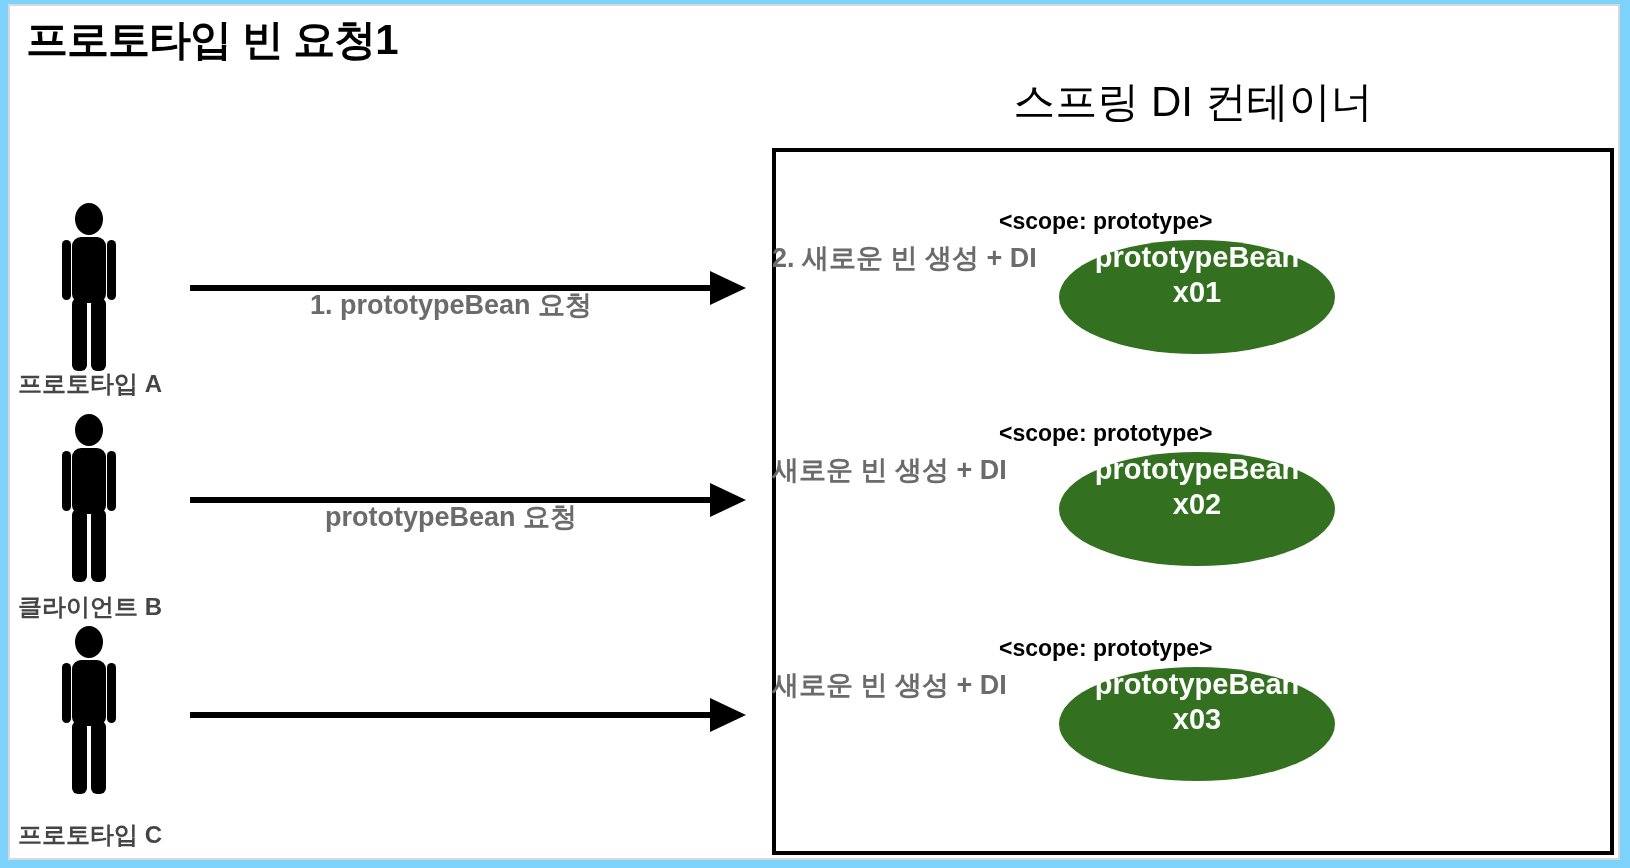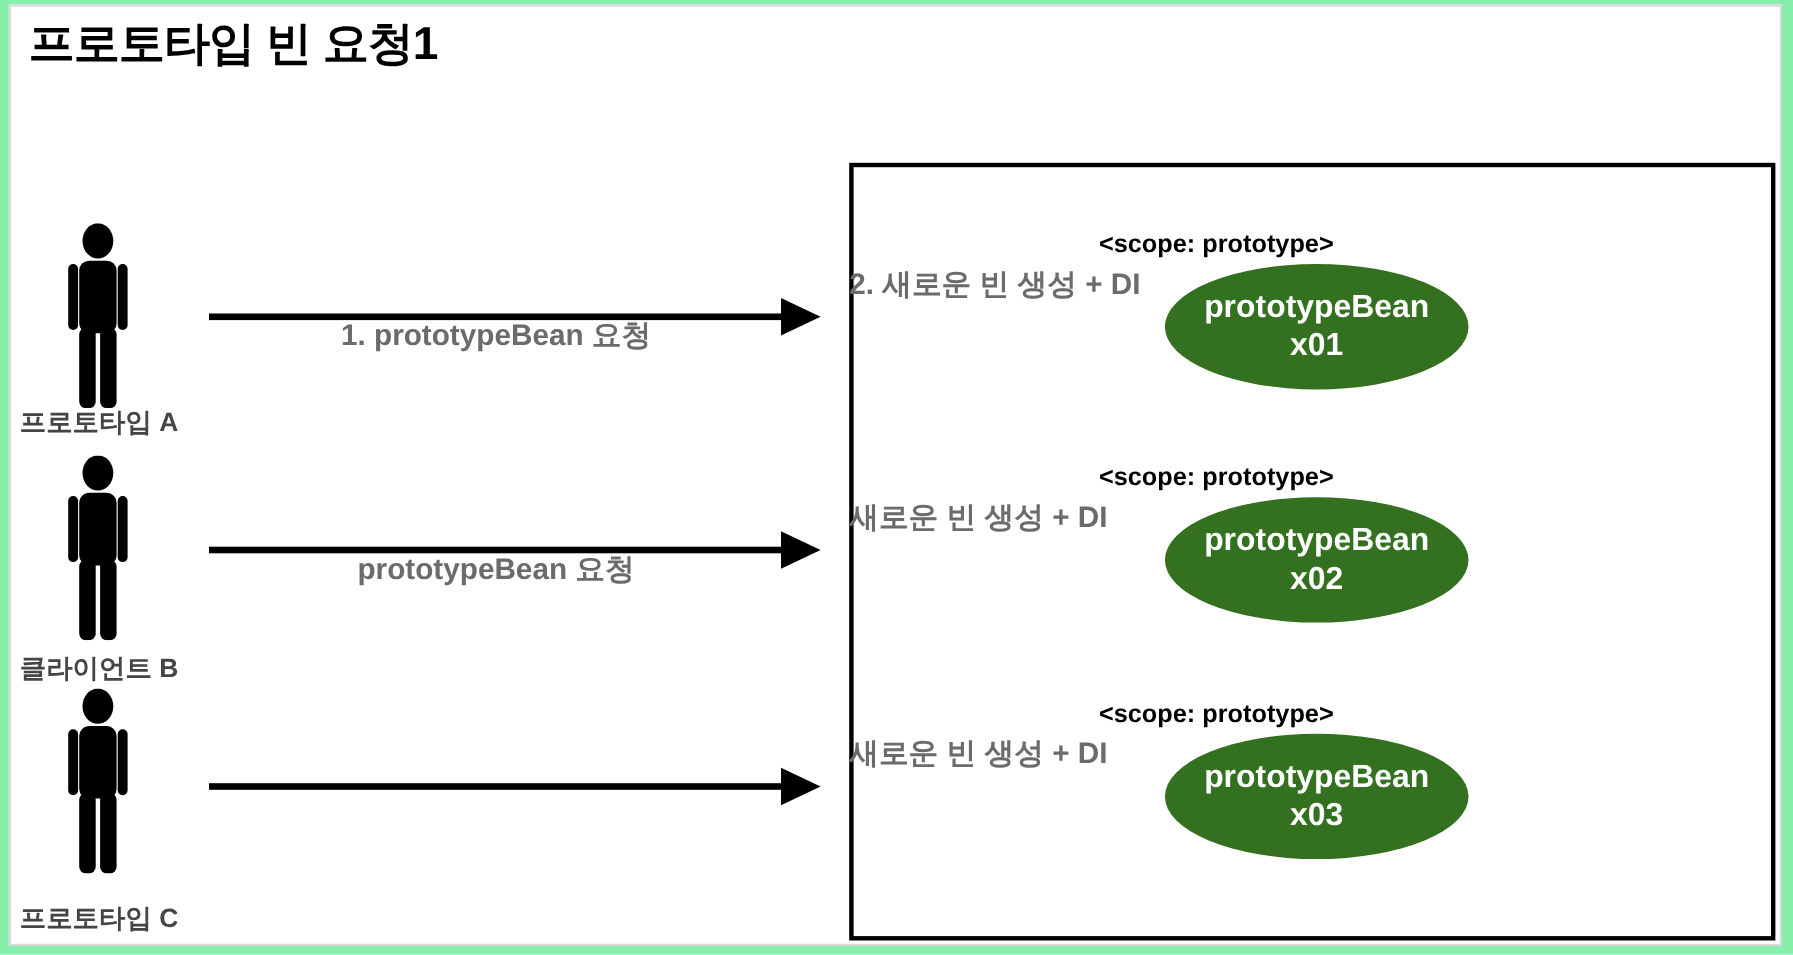--- a/index.html
+++ b/index.html
@@ -1,17 +1,17 @@
 <!DOCTYPE html>
 <html><head>
 <meta charset="utf-8">
 <style>
   html,body{margin:0;padding:0;background:#fff;}
   .canvas{
-    position:relative;width:1630px;height:868px;background:#86efac;
+    position:relative;width:1630px;height:868px;background:#7dd3fc;
     font-family:"Liberation Sans","DejaVu Sans",sans-serif;overflow:hidden;
   }
   .frame{
     position:absolute;left:8px;top:4px;width:1608px;height:852px;
     border:2px solid #d8d8d8;background:#ffffff;
   }
   .page-title{
     position:absolute;left:26px;top:12px;
     font-size:42px;font-weight:800;color:#000;letter-spacing:-1px;white-space:nowrap;
   }
@@ -49,32 +49,33 @@
   }
   .t0{top:240px}.t1{top:452px}.t2{top:667px}
   .scope-label{
     position:absolute;left:999px;width:280px;text-align:left;
     font-size:23px;font-weight:700;color:#000;white-space:nowrap;
   }
   .s0{top:208px}.s1{top:420px}.s2{top:635px}
   .bean{
     position:absolute;left:1059px;width:276px;height:114px;border-radius:50%;
     background:#337020;color:#fff;display:flex;flex-direction:column;
-    align-items:center;justify-content:center;
+    align-items:center;justify-content:flex-start;
     font-size:29px;font-weight:700;line-height:1.22;text-align:center;
   }
   .b0{top:240px}.b1{top:452px}.b2{top:667px}
 </style>
 </head>
 <body>
 
 <div class="canvas">
   <div class="frame"></div>
 
   <div class="page-title">프로토타입 빈 요청1</div>
+  <div class="container-title">스프링 DI 컨테이너</div>
   <div class="container-box"></div>
 
   <div class="person p0">
     <svg viewBox="0 0 66 168" xmlns="http://www.w3.org/2000/svg" aria-hidden="true">
       <ellipse cx="33" cy="16" rx="14" ry="16"></ellipse>
       <rect x="16" y="34" width="34" height="66" rx="9"></rect>
       <rect x="6" y="37" width="9" height="60" rx="4.5"></rect>
       <rect x="51" y="37" width="9" height="60" rx="4.5"></rect>
       <rect x="16" y="95" width="15" height="73" rx="6"></rect>
       <rect x="35" y="95" width="15" height="73" rx="6"></rect>

